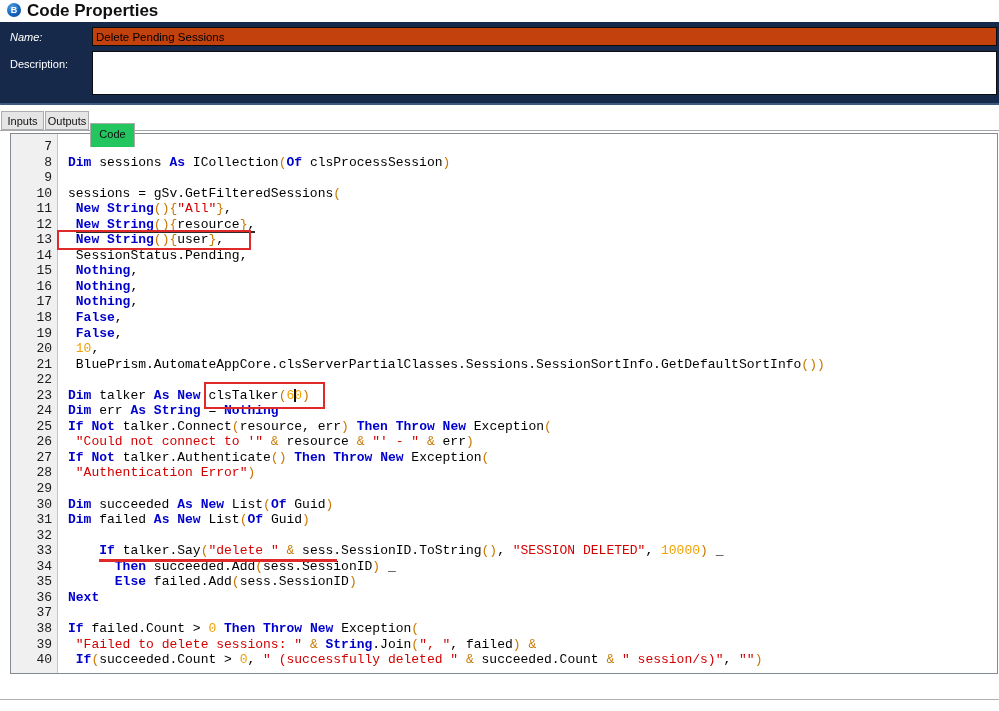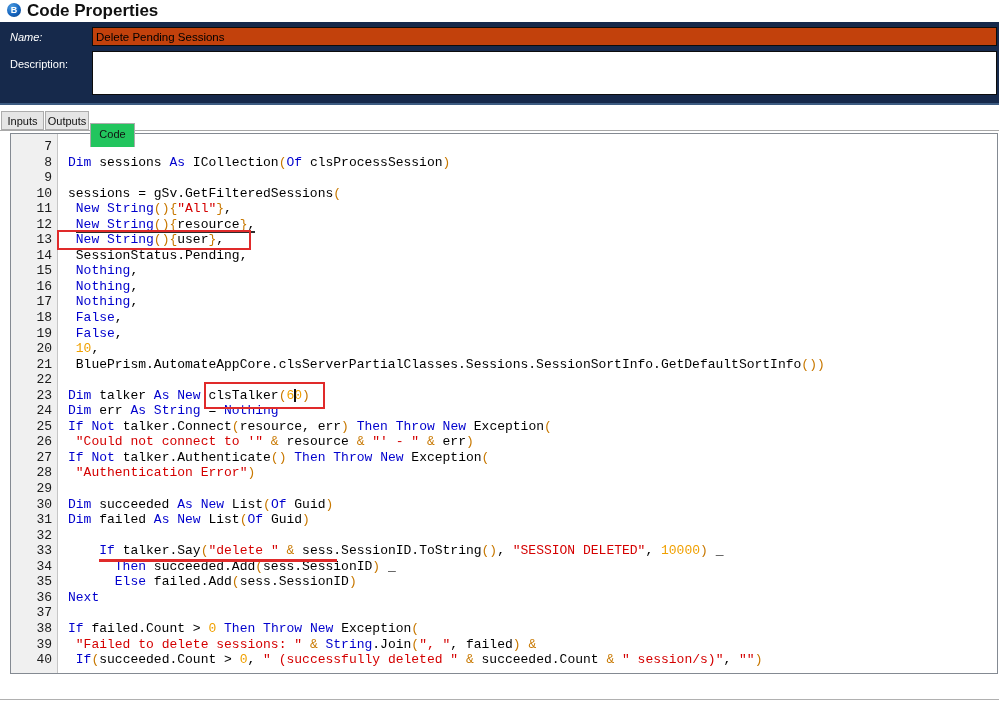--- a/index.html
+++ b/index.html
@@ -44,21 +44,21 @@
   
   .editor{position:absolute;left:10px;top:133px;width:988px;height:541px;
     border:1px solid #848A92;background:#fff;overflow:hidden;z-index:2;}
   .gutter{position:absolute;left:0;top:0;bottom:0;width:47px;background:var(--gutter);
     border-right:1px solid #C6C6C6;}
   .rows{position:absolute;left:0;top:5px;right:0;}
   .crow{position:relative;height:15.56px;font-family:"Liberation Mono","DejaVu Sans Mono",monospace;
     font-size:13px;line-height:15.56px;white-space:pre;}
   .lnum{position:absolute;left:0;top:0;width:41px;text-align:right;color:#1a1a1a;}
   .ctext{position:absolute;left:57px;top:0;}
-  .t-d{color:#000;} .t-k{color:var(--kw);font-weight:normal;margin-top:20px;}
+  .t-d{color:#000;} .t-k{color:var(--kw);font-weight:bold;margin-top:20px;}
   .t-s{color:var(--str);} .t-n{color:var(--num);} .t-p{color:var(--pun);}
 
   
   .ann{position:absolute;z-index:5;pointer-events:none;}
   .ann-box-red{border:2px solid var(--ared);background:transparent;}
   .ann-underline-red{background:var(--ared);height:2.2px;}
   .ann-underline-dark{background:#2d2d2d;height:1.4px;}
   .ann-caret{background:#101010;width:1.5px;height:13px;}
 </style>
 </head>

